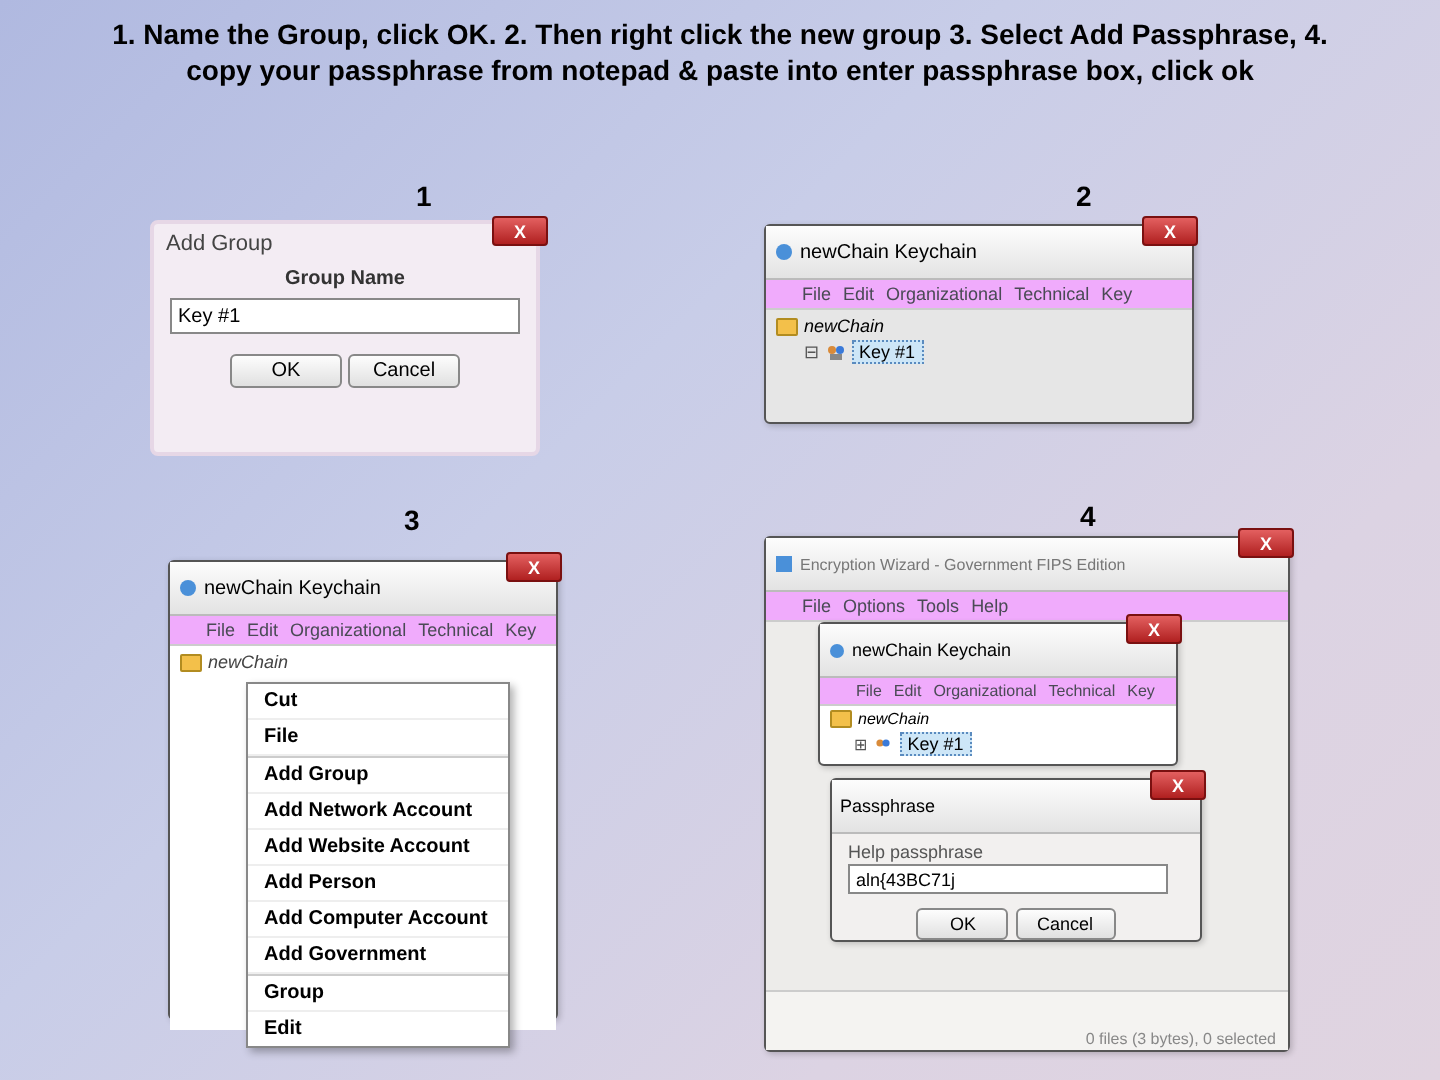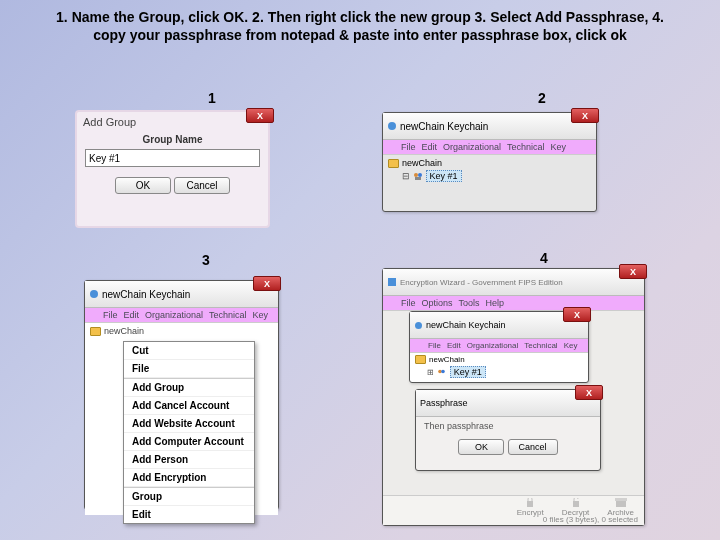--- a/index.html
+++ b/index.html
@@ -97,21 +97,21 @@
     font-size: 10px;
     padding: 1px 3px;
     font-family: Tahoma, sans-serif;
   }
   #p1 .btn-row { text-align: center; margin-top: 10px; }
   
   #p2 {
     left: 382px; top: 112px; width: 215px; height: 100px;
   }
   #p2 .content { padding: 3px 5px; font-size:9px;}
-  .tree-root { display:flex; align-items:center; gap:3px; }
+  .tree-root { display:flex; align-items:center; gap:3px;font-style:italic; }
   .folder-icon { width: 11px; height: 9px; background: #f3c04a; border:1px solid #b28c20; border-radius:1px;}
   .key-item {
     margin: 2px 0 0 14px; display:flex; align-items:center; gap:3px;
   }
   .key-icon { width:10px; height:10px; display:flex; align-items:center; justify-content:center;}
   .key-item .sel {
     background:#cde6f7; border:1px dotted #5a8bbf; padding:0 3px; font-size:9px;
   }
   
   #p3 {
@@ -245,25 +245,25 @@
       <div class="tree-root">
         <span class="folder-icon"></span>
         <span>newChain</span>
       </div>
     </div>
     <div class="context-menu">
       <div class="mi">Cut</div>
       <div class="mi">File</div>
       <div class="sep"></div>
       <div class="mi">Add Group</div>
-      <div class="mi">Add Cancel Account</div>
+      <div class="mi">Add Network Account</div>
       <div class="mi">Add Website Account</div>
+      <div class="mi">Add Person</div>
       <div class="mi">Add Computer Account</div>
-      <div class="mi">Add Person</div>
-      <div class="mi">Add Encryption</div>
+      <div class="mi">Add Government</div>
       <div class="sep"></div>
       <div class="mi">Group</div>
       <div class="mi">Edit</div>
     </div>
   </div>
 </div>
 
 <div id="p4" class="panel win-frame">
   <div class="titlebar">
     <span class="icon">
@@ -314,46 +314,24 @@
         <span class="sel">Key #1</span>
       </div>
     </div>
   </div>
 
   <div class="passdlg win-frame">
     <div class="titlebar">
       <span style="font-size:9px;">Passphrase</span>
       <div class="close-btn">X</div>
     </div>
-    <div class="lbl">Then passphrase</div>
+    <div class="lbl">Help passphrase</div>
+    <input type="text" value="aln{43BC71j" style="">
     <div class="btn-row">
       <span class="btn" style="min-width:46px; font-size:9px;">OK</span>
       <span class="btn" style="min-width:46px; font-size:9px;">Cancel</span>
     </div>
   </div>
 
   <div class="statusbar">
-    <div class="icons-row">
-      <div class="sb-icon">
-        <svg width="12" height="10">
-            <rect x="3" y="3" width="6" height="6" fill="#888"></rect>
-            <path d="M4 3 V1 a2 2 0 0 1 4 0 V3" fill="none" stroke="#888"></path>
-          </svg>
-        <span>Encrypt</span>
-      </div>
-      <div class="sb-icon">
-        <svg width="12" height="10">
-            <rect x="3" y="3" width="6" height="6" fill="#888"></rect>
-            <path d="M4 3 V1 a2 2 0 0 1 4 0" fill="none" stroke="#888"></path>
-          </svg>
-        <span>Decrypt</span>
-      </div>
-      <div class="sb-icon">
-        <svg width="12" height="10">
-            <rect x="1" y="2" width="10" height="7" fill="#888"></rect>
-            <rect x="0" y="0" width="12" height="3" fill="#aaa"></rect>
-          </svg>
-        <span>Archive</span>
-      </div>
-    </div>
     <div class="txt">0 files (3 bytes), 0 selected</div>
   </div>
 </div>
 
 </body></html>

